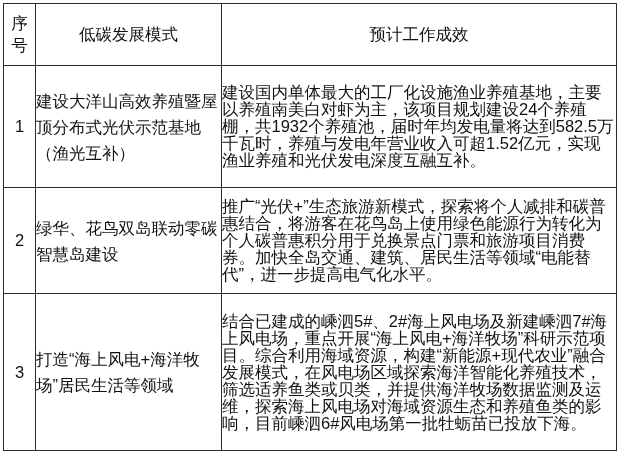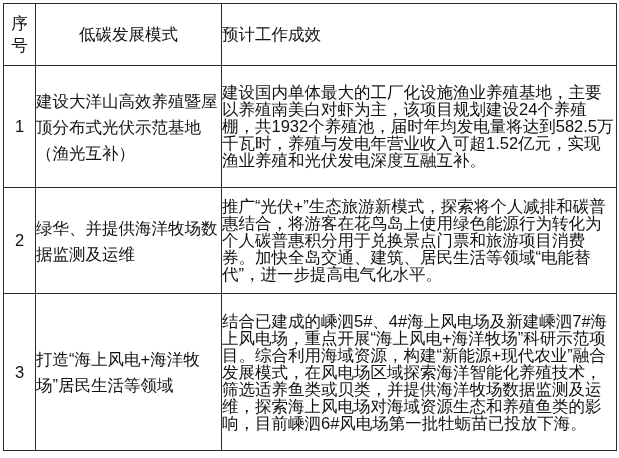--- a/index.html
+++ b/index.html
@@ -37,21 +37,21 @@
     box-sizing: border-box;
     padding: 0;
   }
   tr.header-row { height: 62px; }
   tr.row-1 { height: 122px; }
   tr.row-2 { height: 106px; }
   tr.row-3 { height: 157px; }
 
   th.col-index-header { text-align: center; }
   th.col-name-header  { text-align: center; }
-  th.col-effect-header { text-align: left; padding: 0 5px; }
+  th.col-effect-header { text-align: center; padding: 0 5px; }
 
   td.cell-index {
     text-align: center;
     font-size: 15px;
   }
   td.cell-name {
     text-align: left;
     line-height: 26px;
     padding: 2px 6px;
   }
@@ -79,23 +79,23 @@
       </tr>
     </thead>
     <tbody>
       <tr class="row-1">
         <td class="cell-index">1</td>
         <td class="cell-name">建设大洋山高效养殖暨屋顶分布式光伏示范基地（渔光互补）</td>
         <td class="cell-effect">建设国内单体最大的工厂化设施渔业养殖基地，主要以养殖南美白对虾为主，该项目规划建设24个养殖棚，共1932个养殖池，届时年均发电量将达到582.5万千瓦时，养殖与发电年营业收入可超1.52亿元，实现渔业养殖和光伏发电深度互融互补。</td>
       </tr>
       <tr class="row-2">
         <td class="cell-index">2</td>
-        <td class="cell-name">绿华、并提供海洋牧场数据监测及运维</td>
+        <td class="cell-name">绿华、花鸟双岛联动零碳智慧岛建设</td>
         <td class="cell-effect">推广“光伏+”生态旅游新模式，探索将个人减排和碳普惠结合，将游客在花鸟岛上使用绿色能源行为转化为个人碳普惠积分用于兑换景点门票和旅游项目消费券。加快全岛交通、建筑、居民生活等领域“电能替代”，进一步提高电气化水平。</td>
       </tr>
       <tr class="row-3">
         <td class="cell-index">3</td>
         <td class="cell-name">打造“海上风电+海洋牧场”居民生活等领域</td>
-        <td class="cell-effect">结合已建成的嵊泗5#、4#海上风电场及新建嵊泗7#海上风电场，重点开展“海上风电+海洋牧场”科研示范项目。综合利用海域资源，构建“新能源+现代农业”融合发展模式，在风电场区域探索海洋智能化养殖技术，筛选适养鱼类或贝类，并提供海洋牧场数据监测及运维，探索海上风电场对海域资源生态和养殖鱼类的影响，目前嵊泗6#风电场第一批牡蛎苗已投放下海。</td>
+        <td class="cell-effect">结合已建成的嵊泗5#、2#海上风电场及新建嵊泗7#海上风电场，重点开展“海上风电+海洋牧场”科研示范项目。综合利用海域资源，构建“新能源+现代农业”融合发展模式，在风电场区域探索海洋智能化养殖技术，筛选适养鱼类或贝类，并提供海洋牧场数据监测及运维，探索海上风电场对海域资源生态和养殖鱼类的影响，目前嵊泗6#风电场第一批牡蛎苗已投放下海。</td>
       </tr>
     </tbody>
   </table>
 </div>
 
 </body></html>

